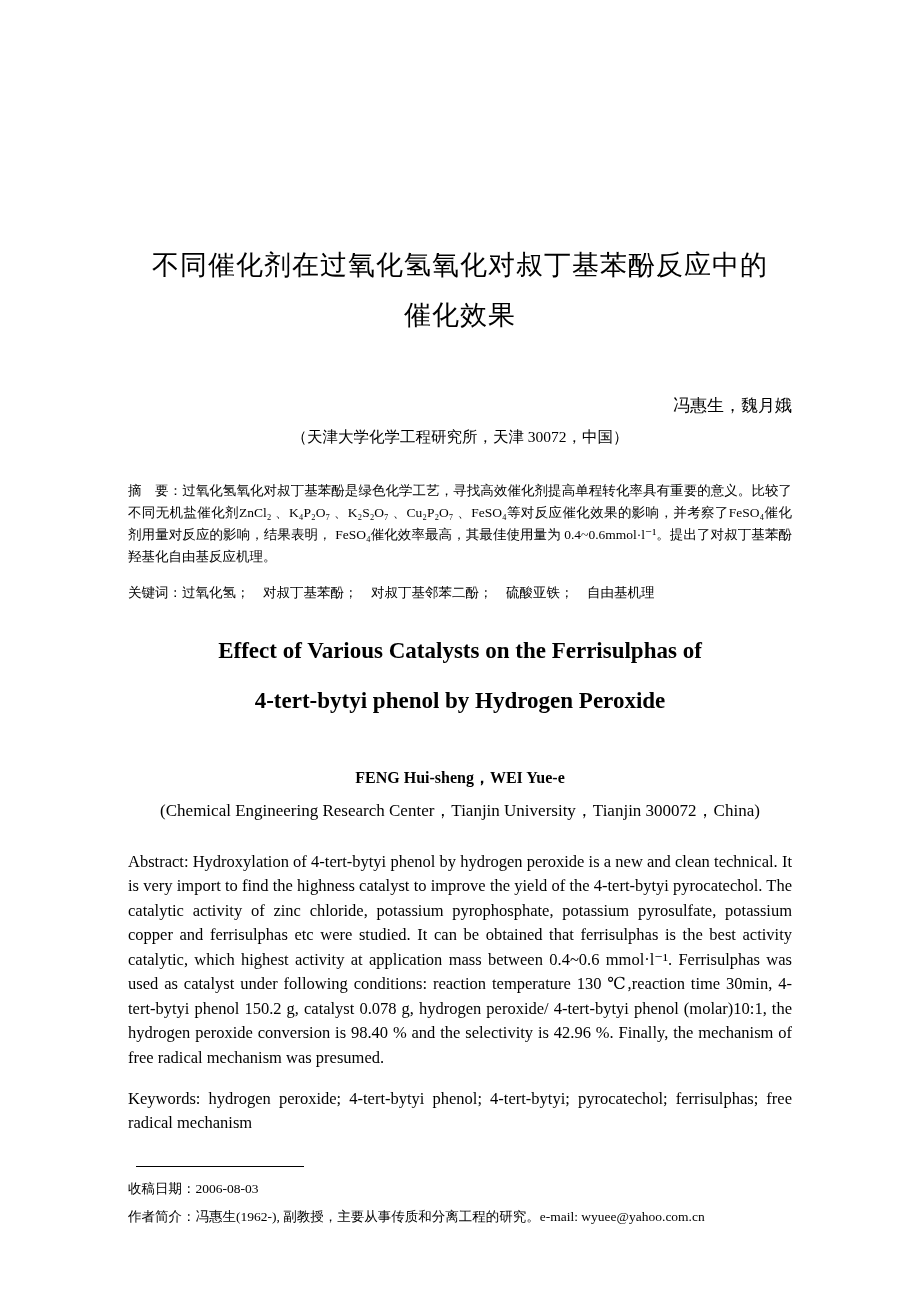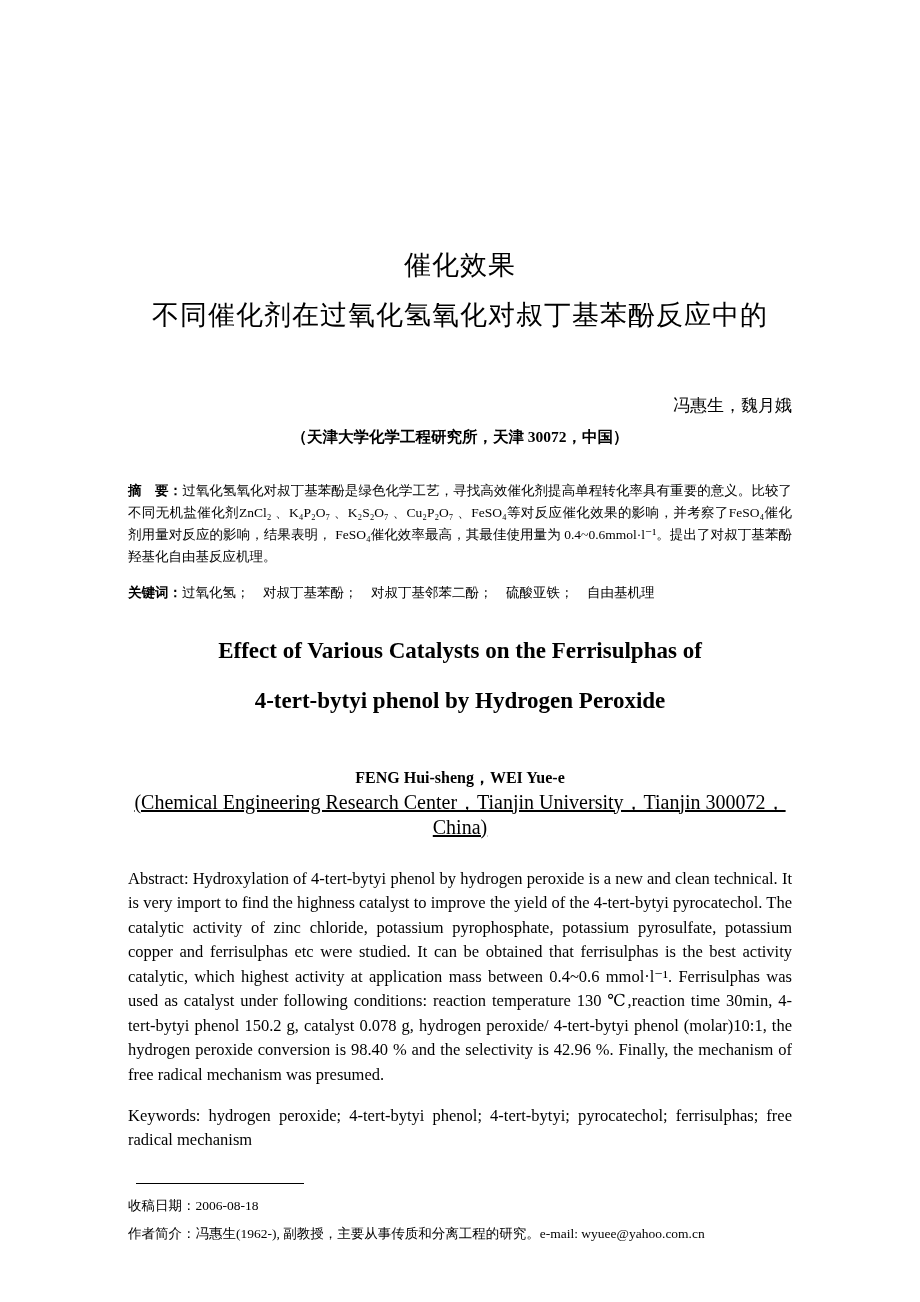--- a/index.html
+++ b/index.html
@@ -31,31 +31,30 @@
   }
   .authors-cn {
     margin-top: 54px;
     text-align: right;
     font-size: 17px;
   }
   .affiliation-cn {
     margin-top: 10px;
     text-align: center;
     font-size: 15.5px;
-    font-weight: bold;
   }
   .abstract-cn {
     margin-top: 32px;
     font-size: 13.5px;
     line-height: 22px;
     text-align: justify;
   }
   .abstract-cn .label,
   .keywords-cn .label {
-    font-weight: bold;
+    font-weight: normal;
     margin-top: 48px;
   }
   .keywords-cn {
     margin-top: 2px;
     font-size: 13.5px;
     line-height: 22px;
   }
   .title-en {
     margin-top: 22px;
     text-align: center;
@@ -63,23 +62,23 @@
     font-weight: bold;
     line-height: 50px;
   }
   .authors-en {
     margin-top: 42px;
     text-align: center;
     font-size: 16px;
     font-weight: bold;
   }
   .affiliation-en {
+    margin-top: 10px;
     text-align: center;
-    font-size: 20px;
-    text-decoration: underline;
+    font-size: 17px;
   }
   .abstract-en {
     margin-top: 28px;
     font-size: 16.5px;
     line-height: 24.5px;
     text-align: justify;
   }
   .abstract-en .label,
   .keywords-en .label {
     font-weight: normal;
@@ -104,22 +103,22 @@
   .footer-block {
     margin-top: 6px;
   }
 </style>
 </head>
 <body>
 
 <div class="page">
 
   <div class="title-cn">
+    <div>不同催化剂在过氧化氢氧化对叔丁基苯酚反应中的</div>
     <div>催化效果</div>
-    <div>不同催化剂在过氧化氢氧化对叔丁基苯酚反应中的</div>
   </div>
 
   <div class="authors-cn">冯惠生，魏月娥</div>
 
   <div class="affiliation-cn">（天津大学化学工程研究所，天津 30072，中国）</div>
 
   <p class="abstract-cn"><span class="label">摘　要：</span><span>过氧化氢氧化对叔丁基苯酚是绿色化学工艺，寻找高效催化剂提高单程转化率具有重要的意义。比较了不同无机盐催化剂ZnCl₂ 、K₄P₂O₇ 、K₂S₂O₇ 、Cu₂P₂O₇ 、FeSO₄等对反应催化效果的影响，并考察了FeSO₄催化剂用量对反应的影响，结果表明， FeSO₄催化效率最高，其最佳使用量为 0.4~0.6mmol·l⁻¹。提出了对叔丁基苯酚羟基化自由基反应机理。</span></p>
 
   <p class="keywords-cn"><span class="label">关键词：</span><span>过氧化氢；　对叔丁基苯酚；　对叔丁基邻苯二酚；　硫酸亚铁；　自由基机理</span></p>
 
@@ -132,17 +131,17 @@
 
   <div class="affiliation-en">(Chemical Engineering Research Center，Tianjin University，Tianjin 300072，China)</div>
 
   <p class="abstract-en"><span class="label">Abstract:</span><span> Hydroxylation of 4-tert-bytyi phenol by hydrogen peroxide is a new and clean technical. It is very import to find the highness catalyst to improve the yield of the 4-tert-bytyi pyrocatechol. The catalytic activity of zinc chloride, potassium pyrophosphate, potassium pyrosulfate, potassium copper and ferrisulphas etc were studied. It can be obtained that ferrisulphas is the best activity catalytic, which highest activity at application mass between 0.4~0.6 mmol·l⁻¹. Ferrisulphas was used as catalyst under following conditions: reaction temperature 130 ℃,reaction time 30min, 4-tert-bytyi phenol 150.2 g, catalyst 0.078 g, hydrogen peroxide/ 4-tert-bytyi phenol (molar)10:1, the hydrogen peroxide conversion is 98.40 % and the selectivity is 42.96 %. Finally, the mechanism of free radical mechanism was presumed.</span></p>
 
   <p class="keywords-en"><span class="label">Keywords:</span><span> hydrogen peroxide; 4-tert-bytyi phenol; 4-tert-bytyi; pyrocatechol; ferrisulphas; free radical mechanism</span></p>
 
   <hr class="footnote-divider">
 
   <div class="footer-block">
-    <div class="footer-line">收稿日期：2006-08-18</div>
+    <div class="footer-line">收稿日期：2006-08-03</div>
     <div class="footer-line">作者简介：冯惠生(1962-), 副教授，主要从事传质和分离工程的研究。e-mail: wyuee@yahoo.com.cn</div>
   </div>
 
 </div>
 
 </body></html>

